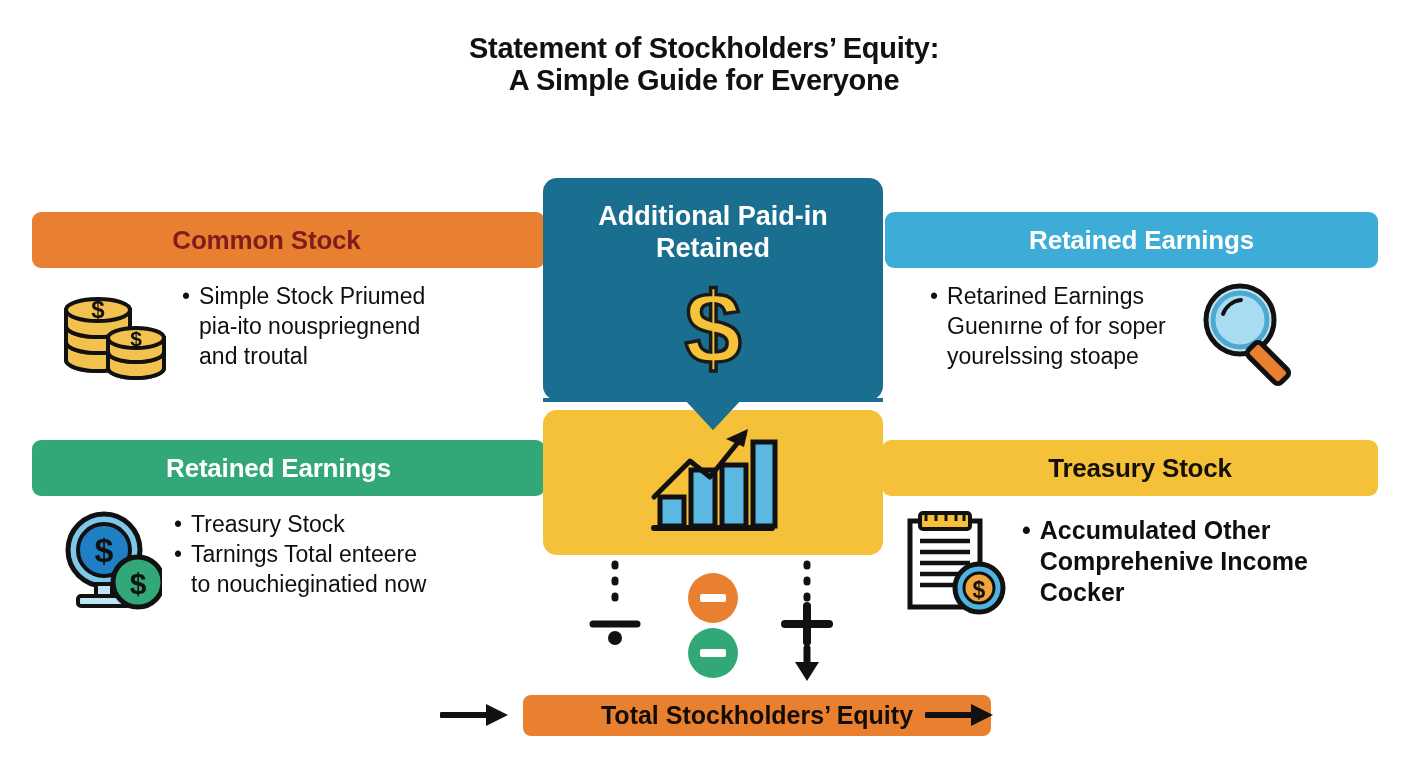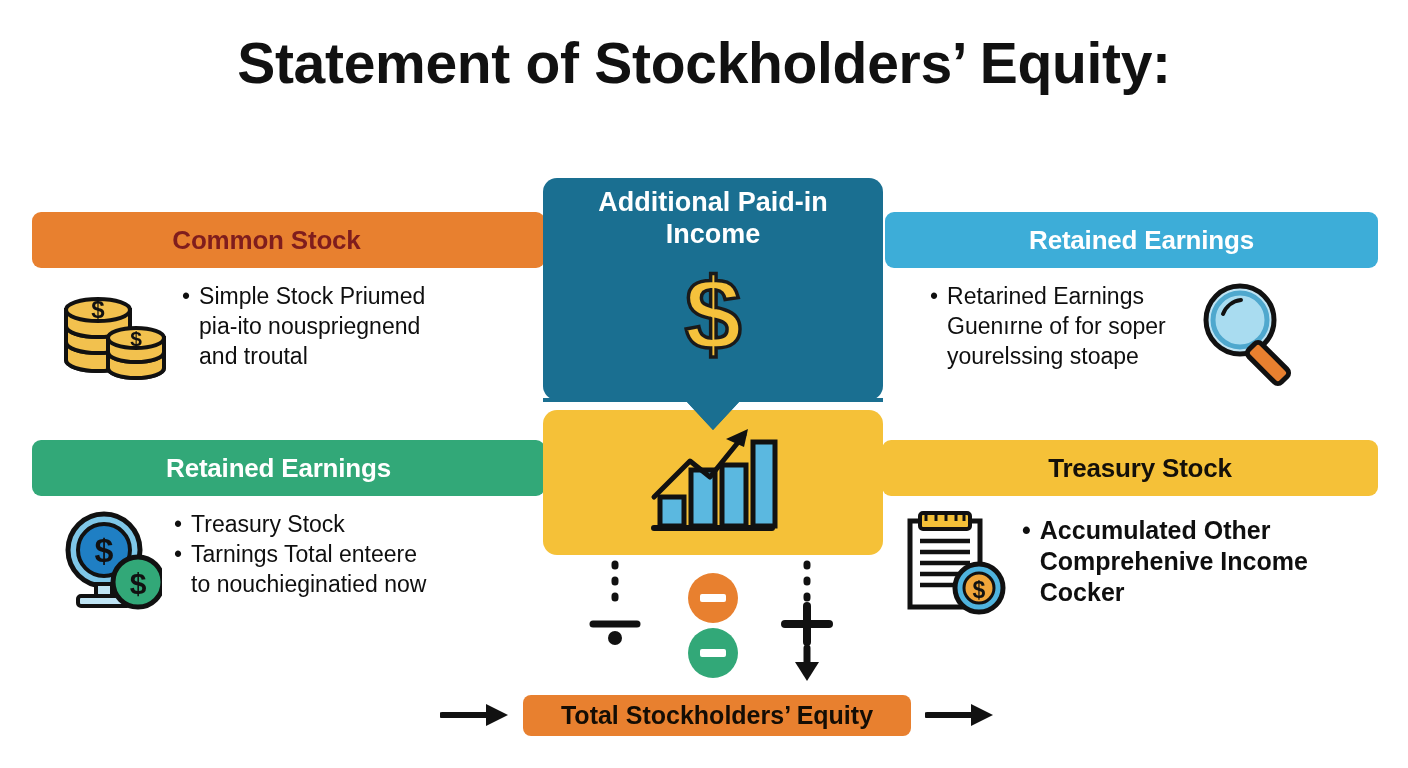--- a/index.html
+++ b/index.html
@@ -9,21 +9,21 @@
     background: #ffffff;
     font-family: "Liberation Sans", sans-serif;
     overflow: hidden;
   }
   #canvas { position: relative; width: 1408px; height: 768px; background: #fff; }
 
   
   .title {
     position: absolute; top: 32px; left: 0; width: 1408px;
     text-align: center;
-    font-size: 57px; font-weight: bold; color: #111111;
+    font-size: 29px; font-weight: bold; color: #111111;
     line-height: 1.12; letter-spacing: -0.3px;
   }
   .title .l2 { display: block; }
 
   
   .bar {
     position: absolute; height: 56px; border-radius: 9px;
     display: flex; align-items: center; justify-content: center;
   }
   .bar-label {
@@ -45,21 +45,21 @@
   .bar-re2 .bar-label  { transform: translateX(-10px); }
   .bar-ts .bar-label   { transform: translateX(10px); }
 
   
   .center-box {
     position: absolute; border-radius: 14px;
     display: flex; flex-direction: column; align-items: center;
   }
   .box-apic {
     left: 543px; top: 178px; width: 340px; height: 222px;
-    background: #1A6F91; z-index: 5; padding-top: 8px;
+    background: #1A6F91; z-index: 5; padding-top: 22px;
   }
   .box-apic .cb-title {
     color: #ffffff; font-size: 27px; font-weight: bold;
     text-align: center; line-height: 1.2; width: 290px;
   }
   
   .notch {
     position: absolute; left: 543px; top: 398px; width: 340px; height: 34px;
     z-index: 6; pointer-events: none;
   }
@@ -87,37 +87,38 @@
 
   
   .c-re1 { flex-direction: row; }
   .c-ts  { flex-direction: row; }
 
   
   .ops { position: absolute; left: 560px; top: 556px; width: 320px; height: 125px; }
 
   
   .total-pill {
-    position: absolute; left: 523px; top: 695px; width: 388px; height: 41px;
+    position: absolute; left: 523px; top: 695px; width: 468px; height: 41px;
     background: #E8802F; border-radius: 8px;
     display: flex; align-items: center; justify-content: center;
   }
   .total-pill span {
     font-size: 25px; font-weight: bold; color: #140d05; white-space: nowrap;
   }
   .arrow-l { position: absolute; left: 440px; top: 700px; }
   .arrow-r { position: absolute; left: 925px; top: 700px; }
 </style>
 </head>
 <body>
 
 <div id="canvas">
 
   <div class="title">
     <span>Statement of Stockholders’ Equity:</span>
+    <span class="l2">A Simple Guide for Everyone</span>
   </div>
 
   <div class="bar bar-cs">
     <span class="bar-label">Common Stock</span>
   </div>
 
   <div class="bar bar-re1">
     <span class="bar-label">Retained Earnings</span>
   </div>
 
@@ -125,21 +126,21 @@
     <span class="bar-label">Retained Earnings</span>
   </div>
 
   <div class="bar bar-ts">
     <span class="bar-label">Treasury Stock</span>
   </div>
 
   <div class="center-box box-apic">
     <div class="cb-title">
       <span>Additional Paid-in</span><br>
-      <span>Income</span>
+      <span>Retained</span>
     </div>
     <div class="dollar-glyph">
       <svg width="86" height="104" viewBox="0 0 86 104">
         <text x="43" y="86" font-family="'Liberation Sans', sans-serif" font-size="102" font-weight="bold" fill="#F5C23C" stroke="#1a1a1a" stroke-width="3.5" text-anchor="middle">$</text>
       </svg>
     </div>
   </div>
 
   <div class="notch">
     <svg width="340" height="34" viewBox="0 0 340 34">

